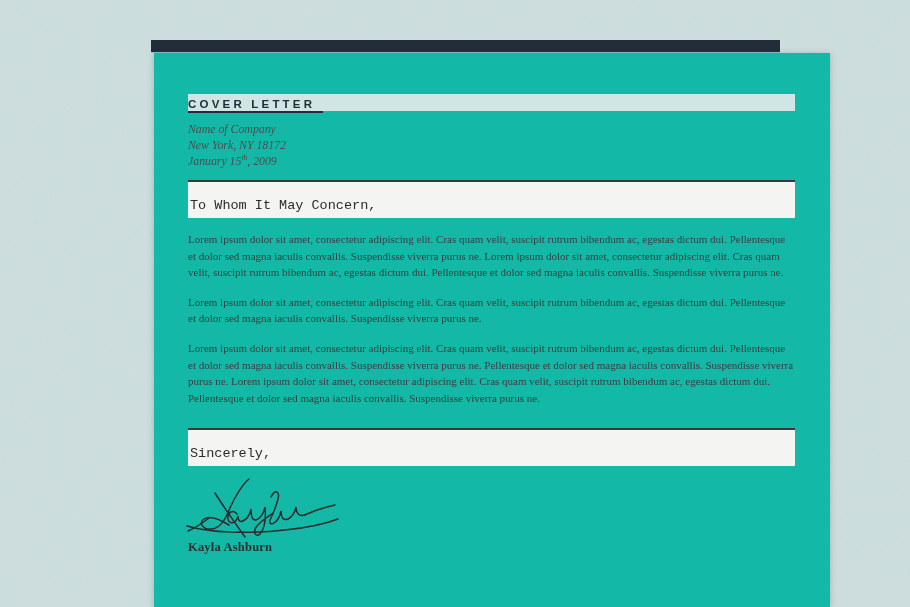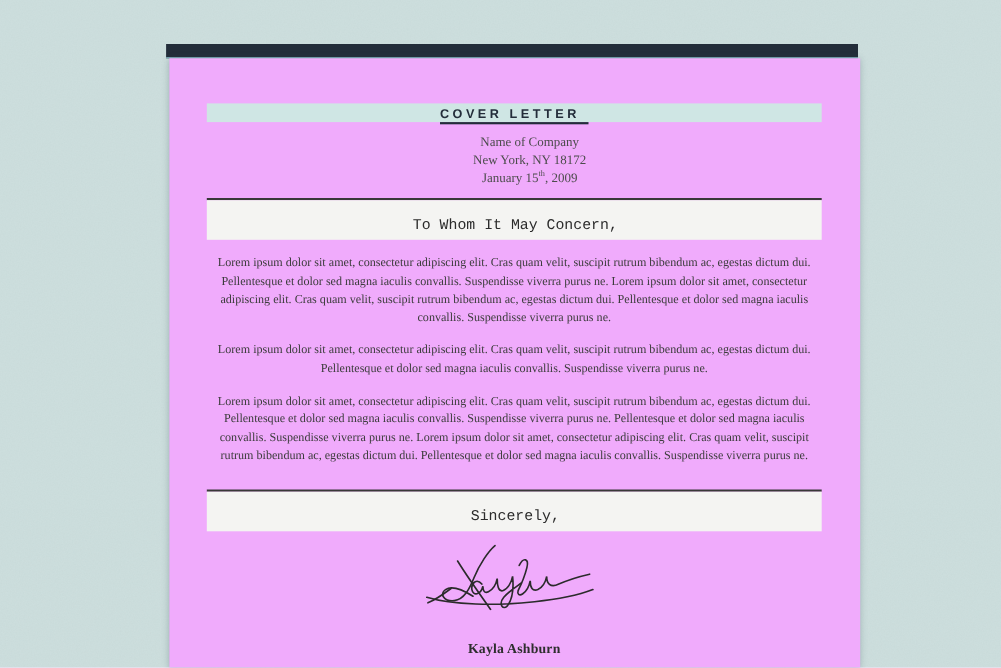--- a/index.html
+++ b/index.html
@@ -7,45 +7,44 @@
     position:relative;width:910px;height:607px;overflow:hidden;
     background:#c9dbda;
     font-family:"Liberation Serif", serif;
   }
   .texture{position:absolute;inset:0;width:910px;height:607px;opacity:.5;pointer-events:none;}
   .top-bar{
     position:absolute;left:151px;top:40px;width:629px;height:13px;
     background:#232d3a;border-bottom:1px solid #8fc0cf;box-sizing:border-box;
   }
   .page{
-    position:absolute;left:154px;top:53px;width:628px;height:554px;
-    background:#f0abfc;
+    position:absolute;left:154px;top:53px;width:676px;height:554px;
+    background:#14b8a6;
     box-shadow:0 1px 6px rgba(47,79,84,.30);
-    text-align:center;
   }
   .content{padding:41px 35px 0 34px;}
   .title-bar{
     background:#cfe6e4;height:17px;line-height:17px;white-space:nowrap;
   }
   .doc-title{
     display:inline-block;height:17px;box-sizing:border-box;
     border-bottom:2px solid #232d3a;padding-right:8px;
     font-family:"Liberation Sans", sans-serif;font-weight:800;font-size:11.5px;
     letter-spacing:3.2px;color:#232d3a;
   }
-  .address{margin-top:10px;font-size:11.8px;line-height:16px;color:#4c4c4c;margin-left:28px;}
+  .address{margin-top:10px;font-style:italic;font-size:11.8px;line-height:16px;color:#4c4c4c;}
   .address .sup{font-size:7.5px;vertical-align:super;line-height:0;}
   .rule{height:2px;background:#383838;margin-top:11px;}
   .rule.pre-close{margin-top:22px;}
   .strip{
     background:#f4f4f2;padding:16px 0 4px 2px;font-size:13.5px;line-height:16px;color:#2b2b2b;font-family:Liberation Mono, monospace;
   }
   .body-par{margin:13px 0 0 0;font-size:11px;line-height:16.6px;color:#3c3c3c;}
   .sig-wrap{margin:10px 0 0 -3px;height:62px;}
-  .signer{margin-top:28px;font-weight:bold;font-size:12.5px;color:#2e2e2e;letter-spacing:.2px;}
+  .signer{margin-top:2px;font-weight:bold;font-size:12.5px;color:#2e2e2e;letter-spacing:.2px;}
 </style>
 </head>
 <body>
 
 <div class="canvas">
 
   <svg class="texture" xmlns="http://www.w3.org/2000/svg">
     <filter id="grain">
       <feTurbulence type="fractalNoise" baseFrequency="0.85" numOctaves="2" stitchTiles="stitch" result="n"></feTurbulence>
       <feColorMatrix in="n" type="matrix" values="0 0 0 0 0.72  0 0 0 0 0.83  0 0 0 0 0.83  0 0 0 0.5 0"></feColorMatrix>

